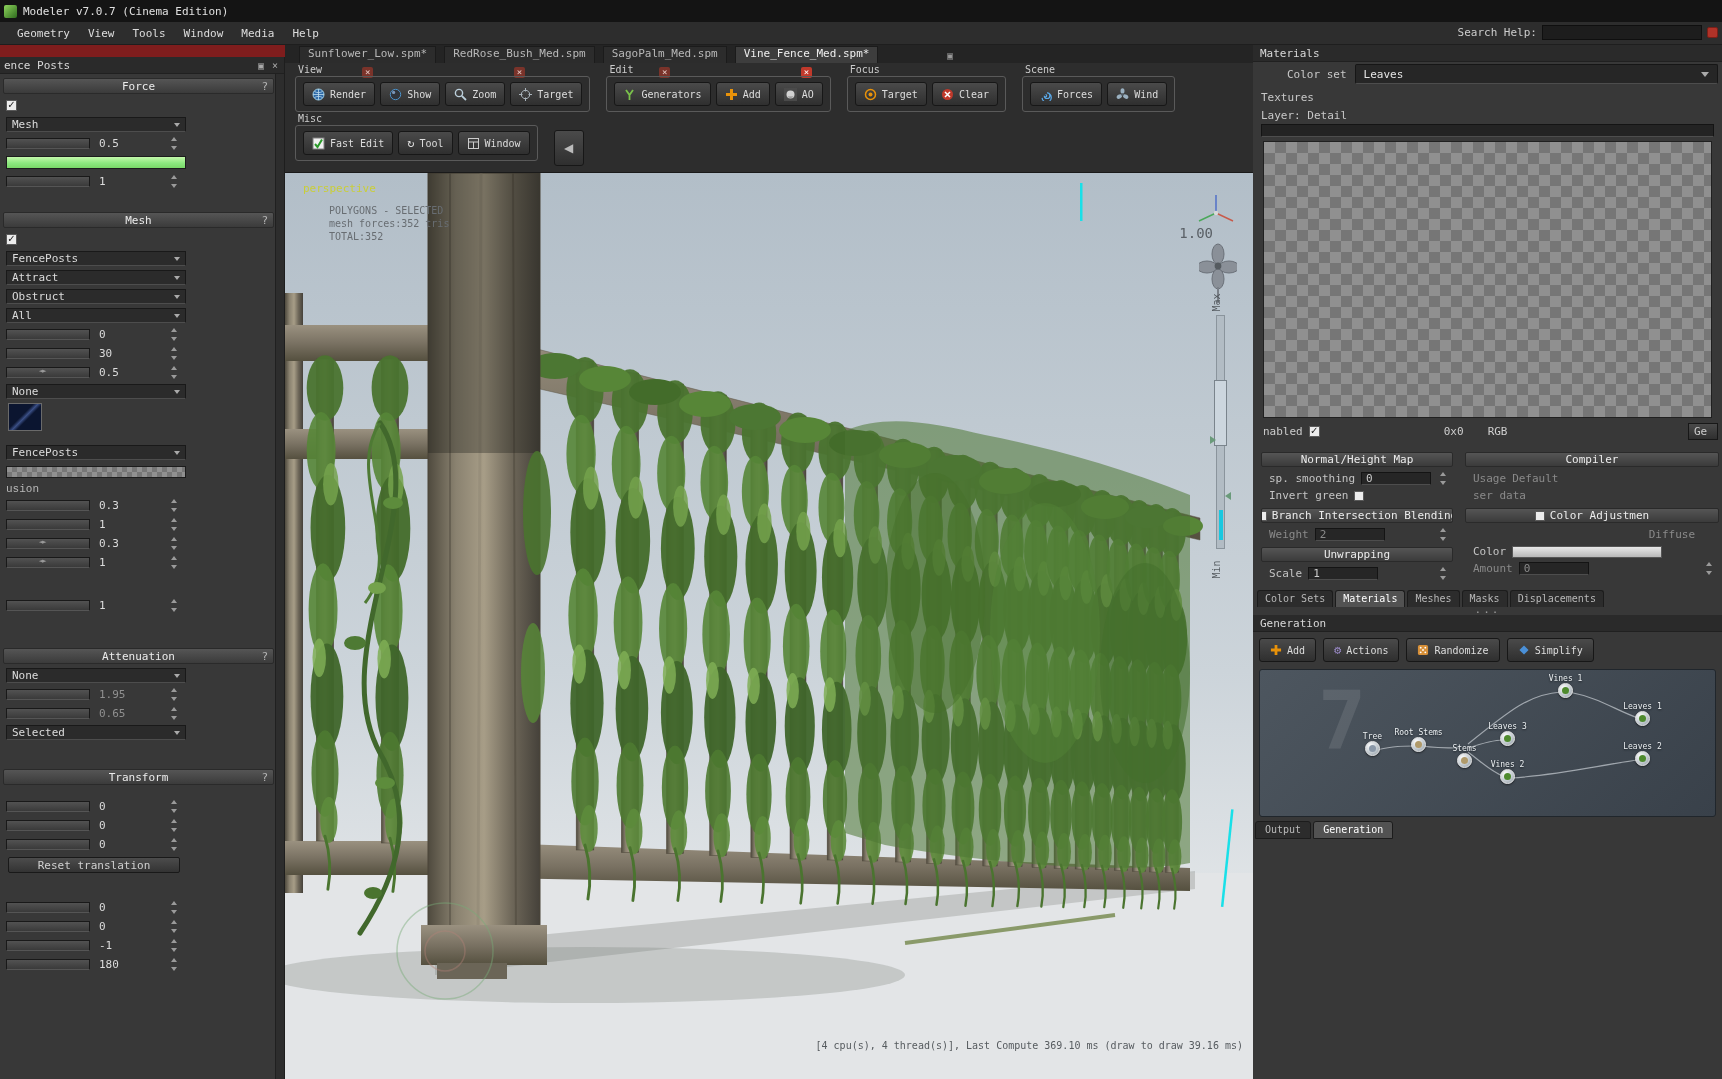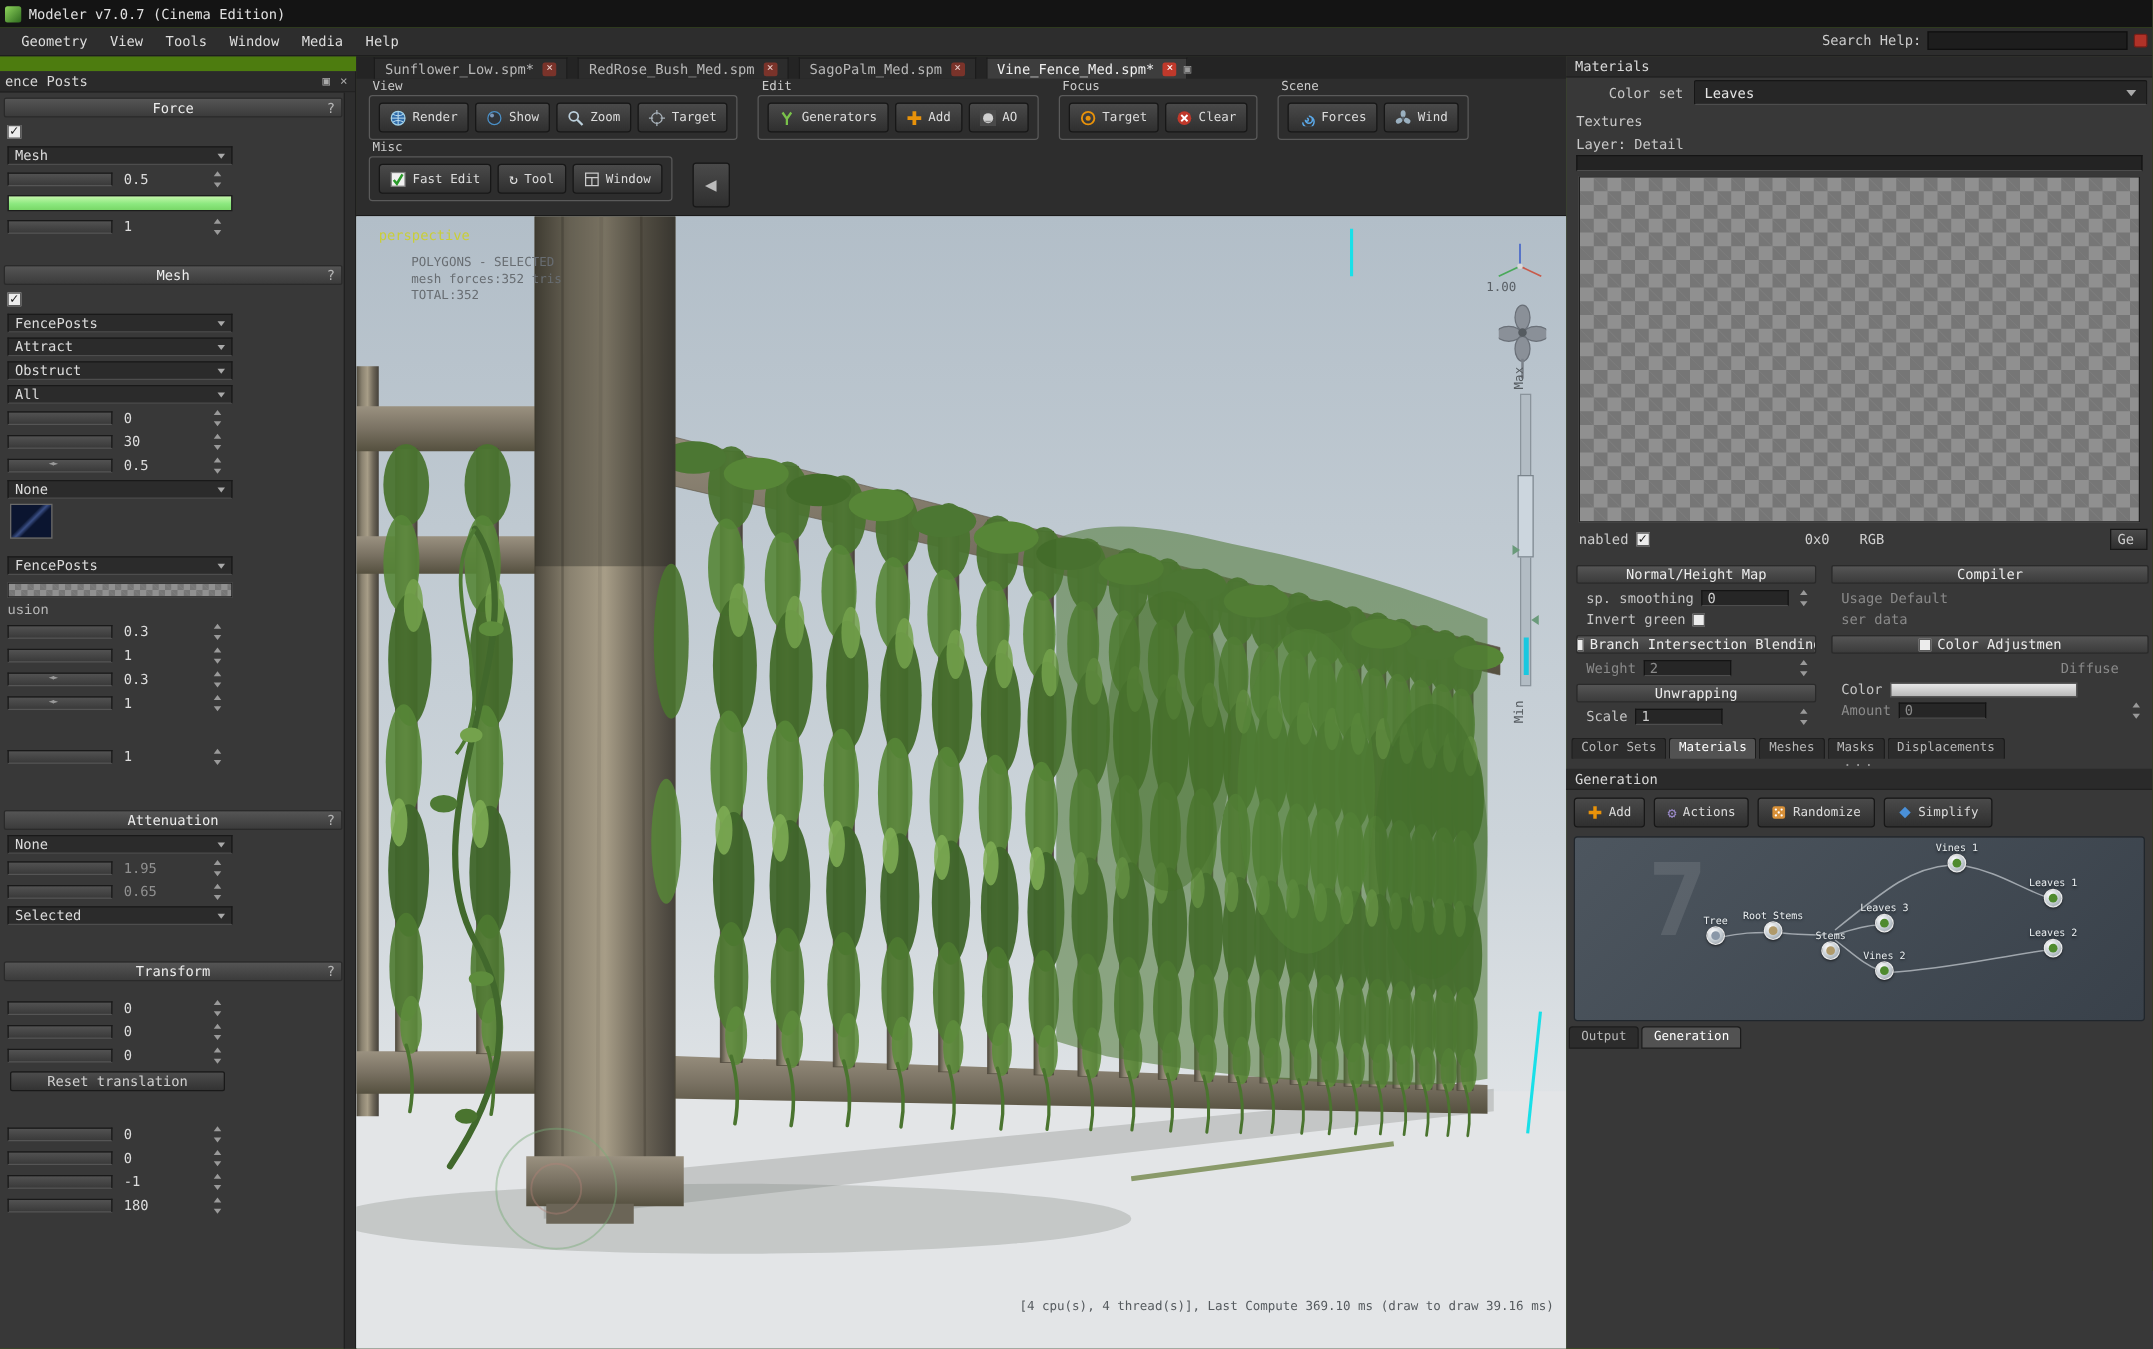--- a/index.html
+++ b/index.html
@@ -1,18 +1,18 @@
 <!DOCTYPE html>
 <html><head>
 <meta charset="utf-8">
 <style>
   * { margin:0; padding:0; box-sizing:border-box; }
   html,body { width:1722px; height:1079px; overflow:hidden; background:#2b2b2b;
     font-family:"DejaVu Sans Mono", monospace; font-size:11px; color:#cccccc; }
-  #app { position:relative; width:1722px; height:1079px; background:#4d7c0f; overflow:hidden; }
+  #app { position:relative; width:1722px; height:1079px; background:#7f1d1d; overflow:hidden; }
 
   
   #titlebar { position:absolute; left:0; top:0; width:100%; height:22px; background:#141414;
     display:flex; align-items:center; gap:6px; padding-left:4px; color:#e0e0e0; }
   #app-icon { width:13px; height:13px; border-radius:2px; background:linear-gradient(135deg,#8ed45c,#2e6a1e); }
   #menubar { position:absolute; left:0; top:22px; width:100%; height:23px; background:#2d2d2d;
     border-bottom:1px solid #1e1e1e; display:flex; align-items:center; padding-left:8px; }
   .menu-item { padding:3px 9px; color:#dddddd; cursor:default; }
   #search-area { position:absolute; right:4px; top:25px; display:flex; align-items:center; gap:5px; }
   #search-input { width:160px; height:15px; background:#1d1d1d; border:1px solid #0f0f0f; color:#ccc; font:inherit; }
@@ -59,41 +59,41 @@
     background:linear-gradient(180deg,#4c4c4c,#333333); border:1px solid #191919; border-radius:2px; }
   .lgap8{height:8px;} .lgap16{height:16px;} .lgap22{height:22px;} .lgap28{height:28px;}
   #left-scroll { position:absolute; right:0; top:17px; bottom:0; width:9px; background:#2d2d2d; border-left:1px solid #202020; }
   #left-scroll::after { content:""; position:absolute; bottom:4px; left:1px;
     border-left:3px solid transparent; border-right:3px solid transparent; border-top:5px solid #9a9a9a; }
 
   
   #center { position:absolute; left:285px; top:45px; width:968px; height:1034px; background:#2d2d2d; }
   #tabbar { height:18px; background:#242424; display:flex; align-items:flex-end; padding-left:14px; gap:8px; position:relative; }
   .tab { height:17px; display:flex; align-items:center; gap:7px; padding:0 8px; background:#2c2c2c;
-    border:1px solid #1b1b1b; border-bottom:none; color:#b8b8b8; }
+    border:1px solid #1b1b1b; border-bottom:none; color:#b8b8b8;flex-direction:column; }
   .tab.active { background:#3d3d3d; color:#eeeeee; }
   .tclose { width:11px; height:11px; background:#7a332a; color:#e8cdc9; font-size:9px; line-height:11px;
     text-align:center; border-radius:2px; }
   .tab.active .tclose { background:#c0392b; color:#ffffff; }
   #tabbar-end { position:absolute; right:300px; bottom:2px; color:#9a9a9a; font-size:10px; }
   #toolbar { height:110px; background:#2d2d2d; border-bottom:1px solid #1a1a1a; padding:0 0 0 10px; }
   .trow { display:flex; gap:16px; align-items:flex-start; padding-top:13px; }
   .tgroup { position:relative; border:1px solid #5a5a5a; border-radius:3px; padding:5px 7px; display:flex; gap:5px; }
   .tglabel { position:absolute; top:-13px; left:2px; color:#cccccc; font-size:10px; }
   .tbtn { display:inline-flex; align-items:center; gap:5px; height:24px; padding:0 8px; font:inherit; font-size:10px;
     color:#dddddd; background:linear-gradient(180deg,#4a4a4a,#2f2f2f); border:1px solid #171717; border-radius:3px; }
   .tbtn .gly { font-size:12px; line-height:12px; }
   .sqbtn { width:30px; height:36px; margin-top:5px; color:#bbbbbb; font-size:12px;
     background:linear-gradient(180deg,#4a4a4a,#2f2f2f); border:1px solid #171717; border-radius:3px; }
 
   
   #viewport { position:relative; width:968px; height:906px; overflow:hidden; background:#c4cdd4; }
   .vp-cam { position:absolute; left:18px; top:9px; color:#c9ce39; }
   .vp-stats { position:absolute; left:44px; top:31px; color:#686d72; line-height:13px; font-size:10px; }
-  .vp-zoom { position:absolute; right:40px; top:52px; color:#5a6066; font-size:10px; }
+  .vp-zoom { position:absolute; right:40px; top:52px; color:#5a6066; font-size:14px; }
   #gizmo { position:absolute; right:10px; top:16px; }
   #fan-prop { position:absolute; right:16px; top:70px; }
   #vslider { position:absolute; right:22px; top:116px; height:290px; width:22px; }
   #vslider .vlabel { position:absolute; left:-2px; color:#555b60; font-size:10px; transform:rotate(-90deg); transform-origin:center; }
   #vslider .vtrack { position:absolute; left:7px; top:26px; bottom:30px; width:9px; background:#b2bcc4;
     border:1px solid #8a949c; }
   #vslider .vhandle { position:absolute; left:-3px; top:64px; width:13px; height:66px; background:#ccd6de;
     border:1px solid #7a848c; }
   #vslider .vcyan { position:absolute; left:2px; bottom:8px; width:4px; height:30px; background:#19c8e0; }
   #vslider .tri-r { position:absolute; left:-7px; top:120px; border-top:4px solid transparent;

